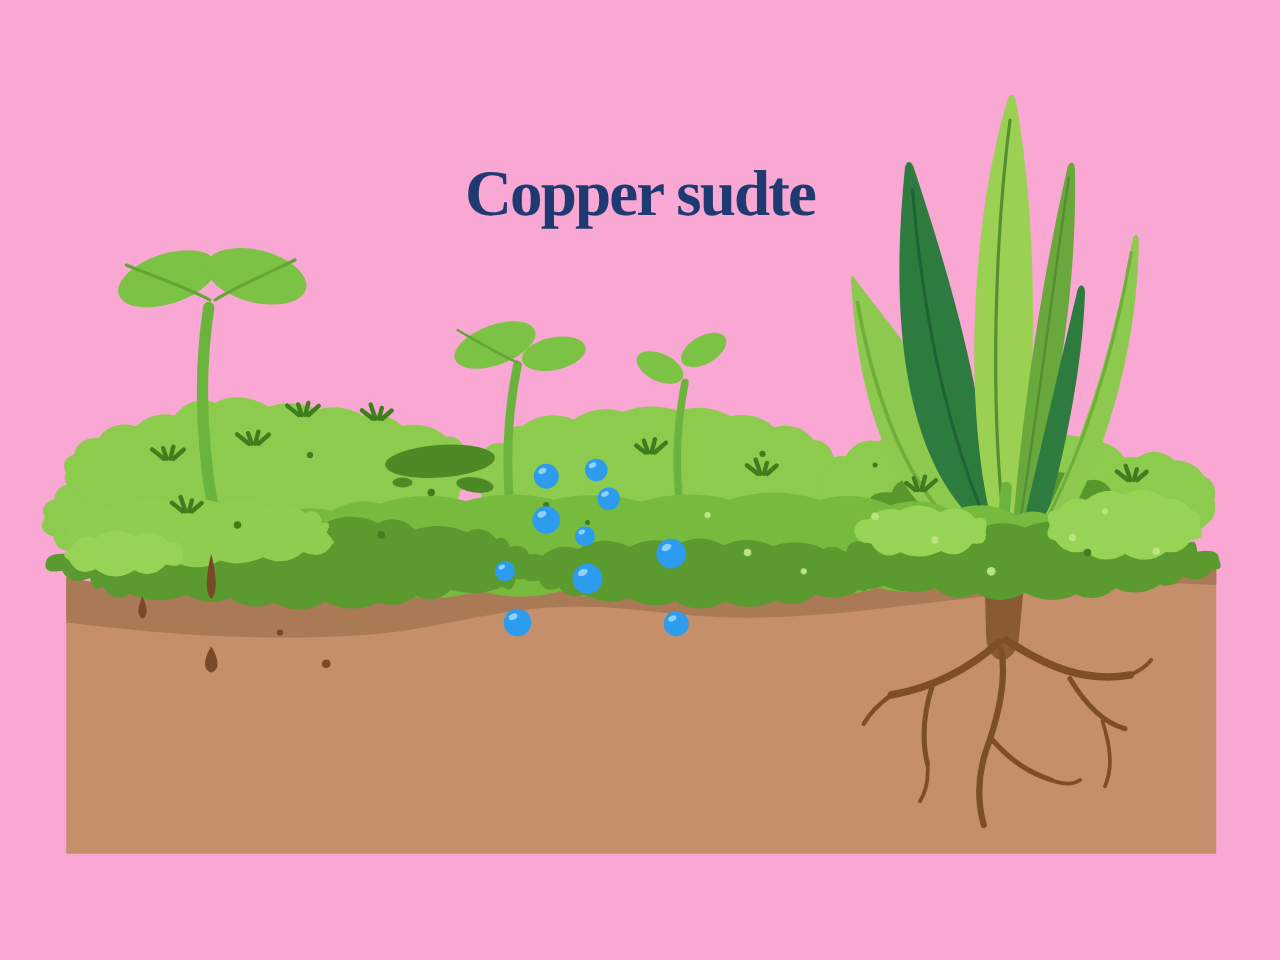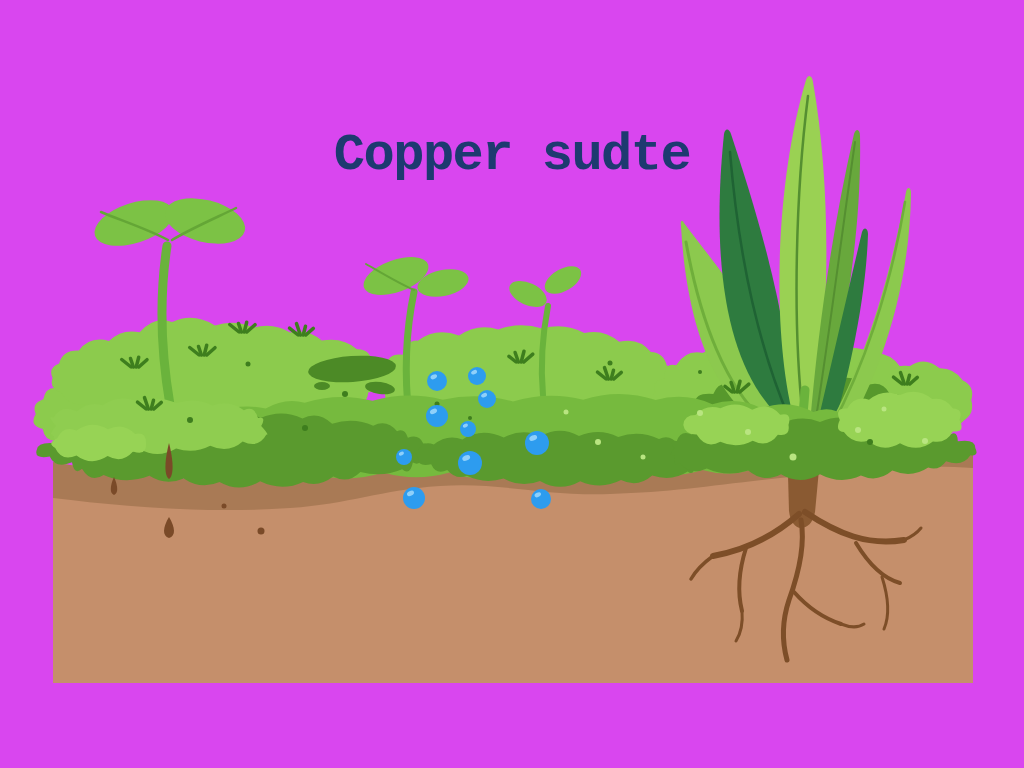--- a/index.html
+++ b/index.html
@@ -1,18 +1,18 @@
 <!DOCTYPE html>
 <html style="--title-navy: #1e3a70; --background: #ffffff; --grass-back: #8ccb4d; --grass-light: #97d355; --grass-front-light: #8fcd50; --grass-mid: #76ba3e; --grass-dark: #5a9a2e; --grass-shadow: #57982c; --grass-blob-dark: #4c8a26; --grass-accent-dark: #3e7e1e; --grass-speck: #b9e581; --soil-light: #c58f6b; --soil-band: #a97a55; --root-brown: #7d4e28; --trunk-brown: #8a5a32; --drip-brown: #7a4a28; --droplet-blue: #2d9cef; --droplet-highlight: #8fd0fa; --seedling-green: #7cc245; --stem-green: #6ab33c; --leaf-light: #8cc94e; --leaf-bright: #9ad153; --leaf-mid: #68a83c; --leaf-dark: #2e7b3f; --vein-light: #6fae3b; --vein-dark: #1f6334; --vein-mid: #558f31; --cotyledon-vein: #64a636; --base-shadow: #3f7d22;"><head>
 <meta charset="utf-8">
 <style>
   html,body{margin:0;padding:0;background:#fff;}
   .canvas{
-    position:relative;width:1024px;height:768px;background:#d946ef;overflow:hidden;
-    font-family:Liberation Mono, monospace;
+    position:relative;width:1024px;height:768px;background:#f9a8d4;overflow:hidden;
+    font-family:Liberation Serif, serif;
   }
   .scene-title{
     position:absolute;top:126px;left:0;width:1024px;text-align:center;
     font-size:52px;font-weight:bold;letter-spacing:-1.5px;
     color:var(--title-navy,#1e3a70);
   }
   svg{position:absolute;top:0;left:0;}
   path,ellipse,circle,line{shape-rendering:geometricPrecision;}
 </style>
 </head>

